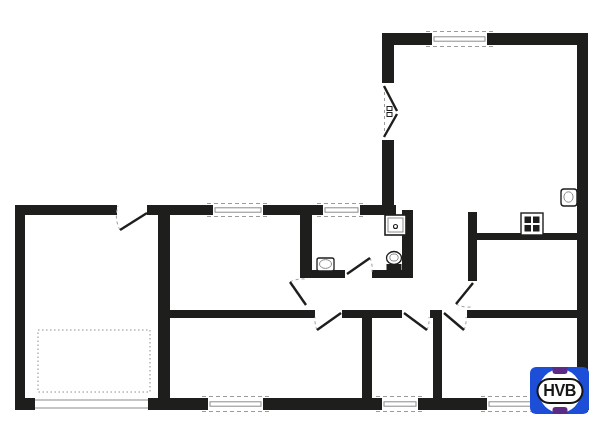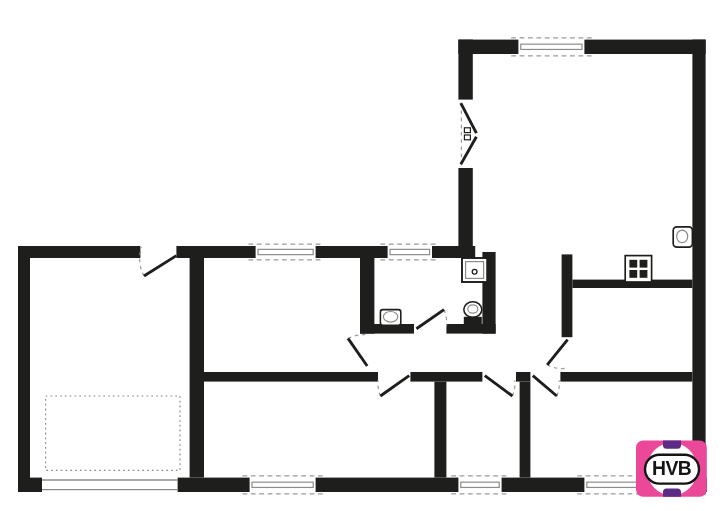--- a/index.html
+++ b/index.html
@@ -1,20 +1,20 @@
 <!DOCTYPE html>
 <html><head>
 <meta charset="utf-8">
 <style>
   html,body{margin:0;padding:0;background:#fff;}
   .stage{position:relative;width:600px;height:426px;background:#fff;overflow:hidden;
          font-family:"Liberation Sans",sans-serif;}
   .plan-svg{position:absolute;left:0;top:0;}
   .logo{position:absolute;left:530px;top:367px;width:59px;height:47px;
-        background:#ec4899;border-radius:6px;z-index:5;}
+        background:#1d4ed8;border-radius:6px;z-index:5;}
   .logo-circle{position:absolute;left:50%;top:50%;transform:translate(-50%,-50%);
         width:42px;height:44px;background:#fff;border-radius:50%;}
   .logo-notch{position:absolute;left:50%;transform:translateX(-50%);
         width:15px;height:7px;background:#5b2b87;}
   .logo-notch.top{top:0;border-radius:0 0 3px 3px;}
   .logo-notch.bottom{bottom:0;border-radius:3px 3px 0 0;}
   .logo-badge{position:absolute;left:50%;top:50%;transform:translate(-50%,-50%);
         width:47px;height:26px;background:#fff;border:2px solid #151515;border-radius:13px;
         display:flex;align-items:center;justify-content:center;box-sizing:border-box;}
   .logo-badge span{font-weight:bold;font-size:17px;letter-spacing:-0.5px;color:#151515;

